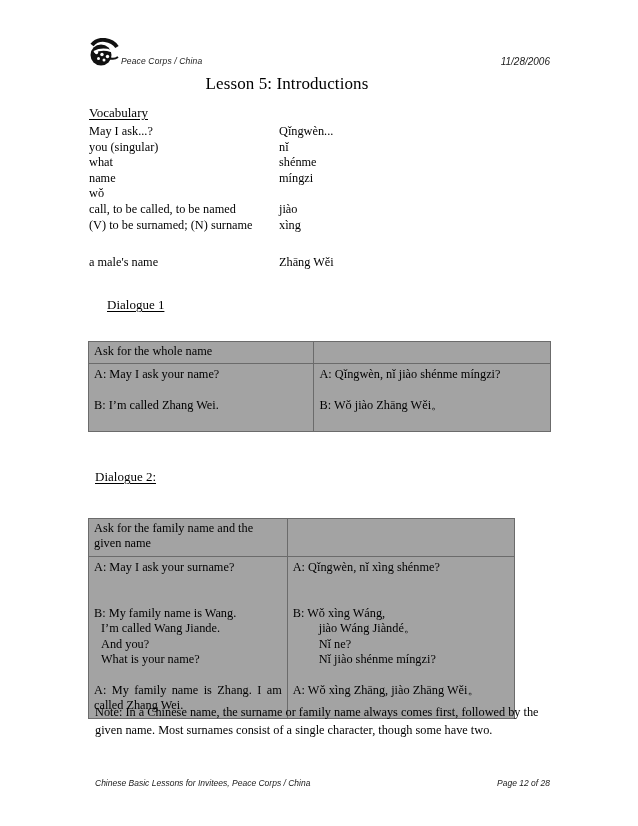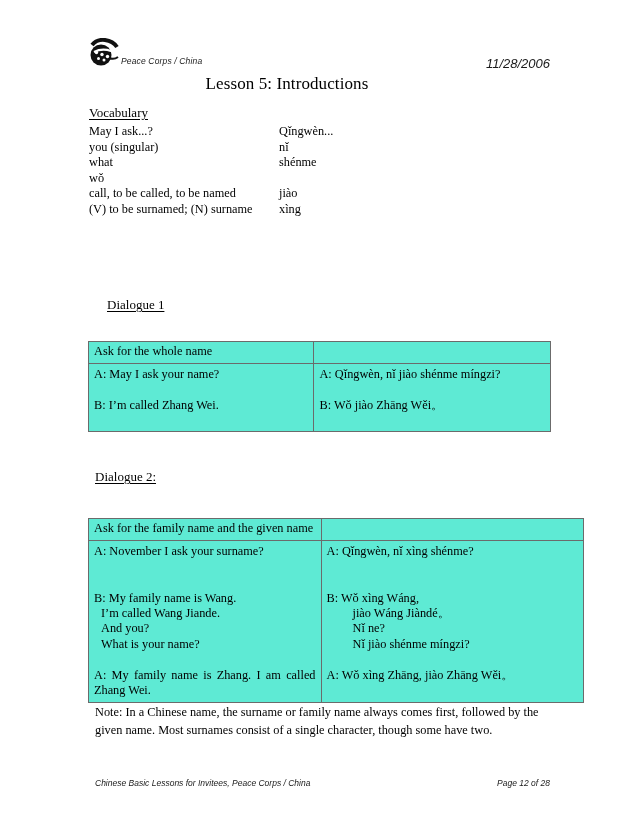--- a/index.html
+++ b/index.html
@@ -52,21 +52,21 @@
     letter-spacing: 0.15px;
     color: #1a1a1a;
     white-space: nowrap;
   }
   .header-date {
     position: absolute;
     right: 0;
     top: 18px;
     font-family: "Liberation Sans", "DejaVu Sans", sans-serif;
     font-style: italic;
-    font-size: 13px;
+    font-size: 10px;
     color: #1a1a1a;
     white-space: nowrap;
   }
 
   
   .title {
     position: absolute;
     left: 0;
     top: 74px;
     width: 574px;
@@ -101,40 +101,40 @@
   }
   .vocab-row .eng { width: 190px; flex: 0 0 190px; }
   .vocab-row .pin { flex: 1 1 auto; }
   .vocab-gap { height: 22px; }
 
   
   .dtable {
     position: absolute;
     border-collapse: collapse;
     font-size: 12.3px;
-    background: #5eead4;
+    background: #a3a3a3;
     font-family: Liberation Serif, serif;
   }
   .dtable td {
     border: 1px solid #6b6b6b;
     vertical-align: top;
     padding: 3px 5px 4px 5px;
     line-height: 15.4px;
   }
   .dtable td.blank-head { border-left: 1px solid #6b6b6b; }
 
   
   #table1 { left: 88px; top: 341px; width: 463px; }
   #table1 .c-left  { width: 226px; }
   #table1 .c-right { width: 237px; }
   #table1 .row-head td { height: 19px; padding-top: 2px; }
   #table1 .row-body td { height: 68px; }
 
   
-  #table2 { left: 88px; top: 518px; width: 496px; }
+  #table2 { left: 88px; top: 518px; width: 427px; }
   #table2 .c-left  { width: 233px; }
   #table2 .c-right { width: 263px; }
   #table2 .row-head td { height: 19px; padding-top: 2px; }
   #table2 .row-body td { height: 151px; }
 
   .pre { white-space: pre-wrap; }
   .justify { text-align: justify; text-align-last: left; }
   .blankline { display: block; height: 15.4px; }
   .indent1 { display: block; padding-left: 7px; }
   .indent2 { display: block; padding-left: 26px; }
@@ -201,31 +201,39 @@
     </div>
     <div class="vocab-row">
       <span class="eng">you (singular)</span>
       <span class="pin">nǐ</span>
     </div>
     <div class="vocab-row">
       <span class="eng">what</span>
       <span class="pin">shénme</span>
     </div>
     <div class="vocab-row">
+      <span class="eng">name</span>
+      <span class="pin">míngzi</span>
+    </div>
+    <div class="vocab-row">
       <span class="pin">wǒ</span>
     </div>
     <div class="vocab-row">
       <span class="eng">call, to be called, to be named</span>
       <span class="pin">jiào</span>
     </div>
     <div class="vocab-row">
       <span class="eng">(V) to be surnamed; (N) surname</span>
       <span class="pin">xìng</span>
     </div>
     <div class="vocab-gap"></div>
+    <div class="vocab-row">
+      <span class="eng">a male's name</span>
+      <span class="pin">Zhāng Wěi</span>
+    </div>
   </div>
 
   <div class="section-head" id="dlg1-head">Dialogue 1</div>
 
   <table class="dtable" id="table1">
     <tbody>
         <tr class="row-head">
       <td class="c-left">Ask for the whole name</td>
       <td class="c-right blank-head"></td>
     </tr>
@@ -243,21 +251,21 @@
   <div class="section-head" id="dlg2-head">Dialogue 2:</div>
 
   <table class="dtable" id="table2">
     <tbody>
         <tr class="row-head">
       <td class="c-left">Ask for the family name and the given name</td>
       <td class="c-right blank-head"></td>
     </tr>
     <tr class="row-body">
       <td class="c-left">
-        <span class="lbl">A: November I ask your surname?</span>
+        <span class="lbl">A: May I ask your surname?</span>
         <span class="blankline"></span>
         <span class="blankline"></span>
         <span>B: My family name is Wang.</span>
         <span class="indent1">I’m called Wang Jiande.</span>
         <span class="indent1">And you?</span>
         <span class="indent1">What is your name?</span>
         <span class="blankline"></span>
         <div class="justify">A:  My family name is Zhang. I am called Zhang Wei.</div>
       </td>
       <td class="c-right">

